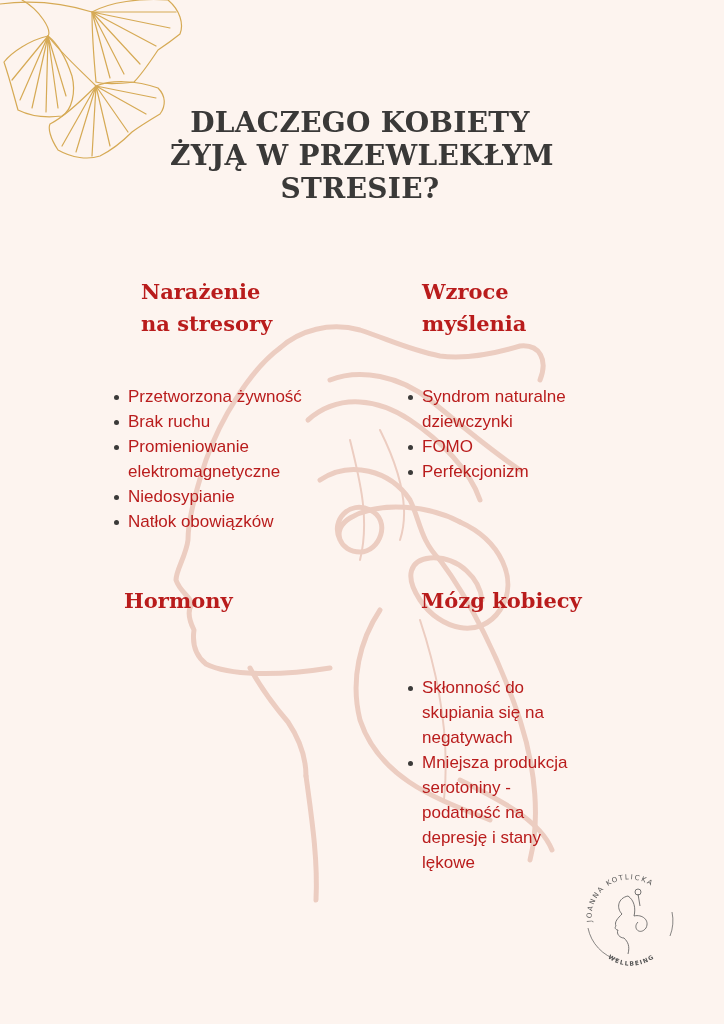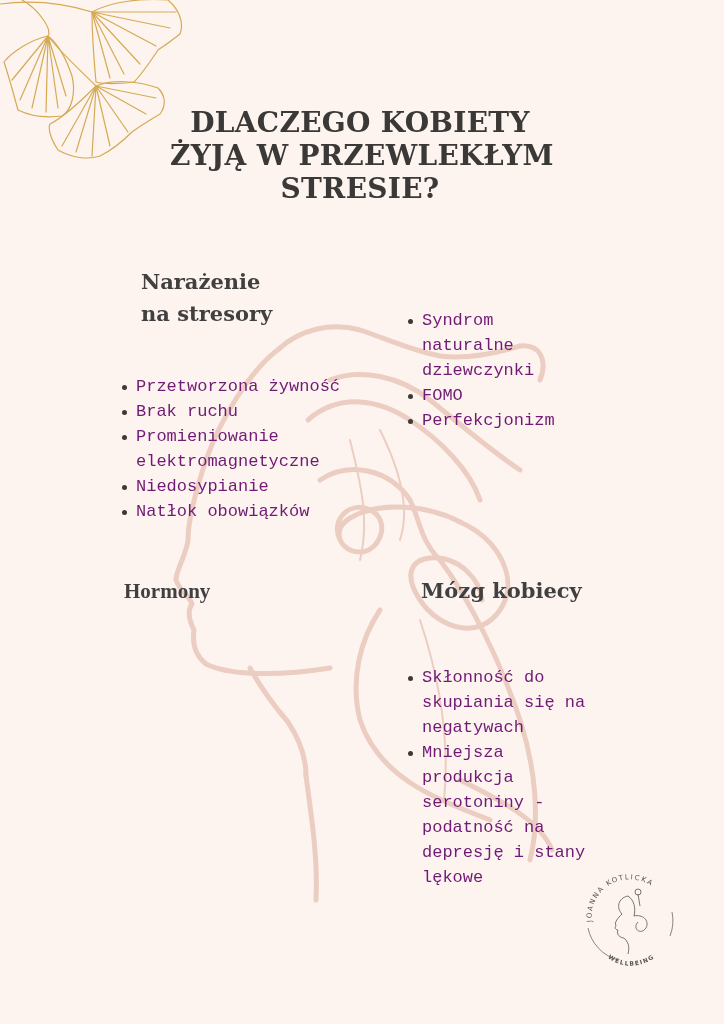--- a/index.html
+++ b/index.html
@@ -28,31 +28,31 @@
       letter-spacing: 0.3px;
       color: #3a3938;
     }
     .title div { white-space: nowrap; }
     .section { position: absolute; }
     .heading {
       font-family: "DejaVu Serif", "Liberation Serif", serif;
       font-weight: bold;
       font-size: 21px;
       line-height: 32px;
-      color: #404040;
-      margin: 2px;
+      color: #b91c1c;
+      margin: 12px;
     }
     ul.items {
       list-style: none;
-      margin: 8px;
+      margin: 0;
       padding: 0;
-      font-family: Liberation Mono, monospace;
+      font-family: Liberation Sans, sans-serif;
       font-size: 17px;
       line-height: 25px;
-      color: #701a75;
+      color: #b91c1c;
     }
     ul.items li {
       position: relative;
       padding-left: 14px;
     }
     ul.items li::before {
       content: "";
       position: absolute;
       left: 0;
       top: 11px;
@@ -61,21 +61,21 @@
       border-radius: 50%;
       background: #3b3a39;
     }
     ul.items li span { white-space: pre-wrap; }
     #sec-exposure { left: 114px; top: 264px; }
     #sec-exposure .heading { margin-left: 27px; }
     #sec-exposure ul { margin-top: 44px; width: 240px; }
     #sec-thinking { left: 410px; top: 264px; }
     #sec-thinking ul { margin-top: 44px; margin-left: -2px; width: 200px; }
     #sec-hormones { left: 110px; top: 573px; }
-    #sec-hormones .heading { margin-left: 14px; font-family: Liberation Serif, serif; }
+    #sec-hormones .heading { margin-left: 14px; }
     #sec-hormones ul { margin-top: 34px; width: 240px; }
     #sec-brain { left: 410px; top: 573px; }
     #sec-brain .heading { margin-left: 11px; }
     #sec-brain ul { margin-top: 58px; margin-left: -2px; width: 215px; }
     .logo {
       position: absolute;
       left: 578px;
       top: 866px;
       width: 104px;
       height: 104px;
@@ -147,20 +147,24 @@
   <ul class="items">
     <li><span>Przetworzona żywność</span></li>
     <li><span>Brak ruchu</span></li>
     <li style="width:190px"><span>Promieniowanie elektromagnetyczne</span></li>
     <li><span>Niedosypianie</span></li>
     <li><span>Natłok obowiązków</span></li>
   </ul>
 </div>
 
 <div class="section" id="sec-thinking">
+  <h2 class="heading">
+    <div>Wzroce</div>
+    <div>myślenia</div>
+  </h2>
   <ul class="items">
     <li style="width:170px"><span>Syndrom naturalne dziewczynki</span></li>
     <li><span>FOMO</span></li>
     <li><span>Perfekcjonizm</span></li>
   </ul>
 </div>
 
 <div class="section" id="sec-hormones">
   <h2 class="heading">
     <div>Hormony</div>

